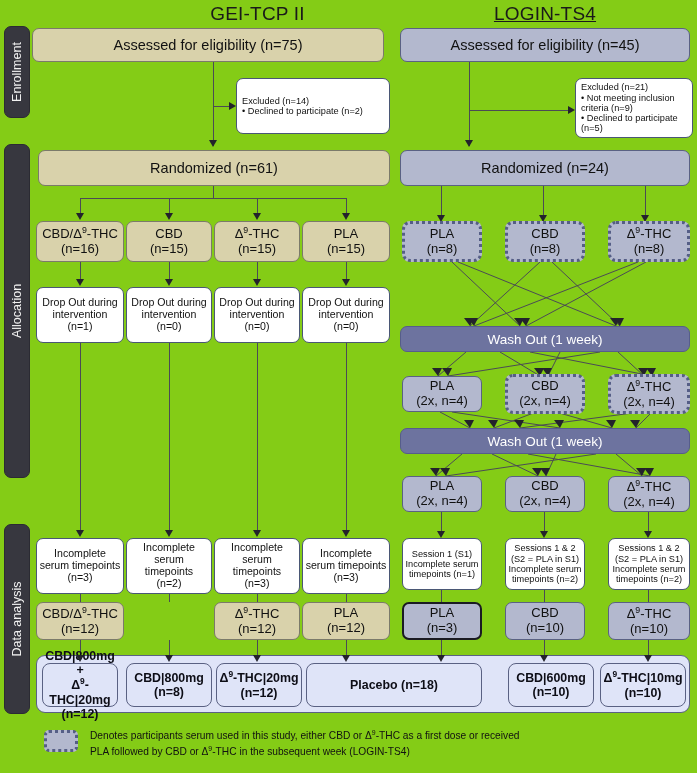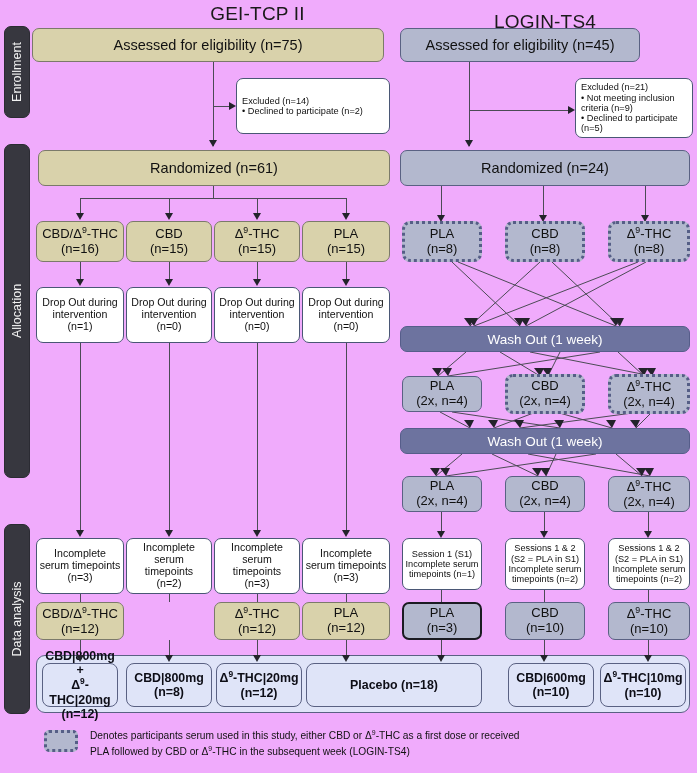--- a/index.html
+++ b/index.html
@@ -1,17 +1,17 @@
 <!DOCTYPE html>
 <html><head>
 <meta charset="utf-8">
 <style>
   html,body{margin:0;padding:0;background:#fff;}
   body{font-family:"Liberation Sans","DejaVu Sans",sans-serif;}
-  #stage{position:relative;width:697px;height:773px;overflow:hidden;background:#f0abfc;}
+  #stage{position:relative;width:697px;height:773px;overflow:hidden;background:#84cc16;}
 
   .abs{position:absolute;box-sizing:border-box;}
 
   
   .coltitle{
     font-size:19px;color:#1a1a1a;text-align:center;
     display:flex;align-items:center;justify-content:center;
     letter-spacing:.2px;
   }
 
@@ -76,21 +76,21 @@
   }
   .legend-text{font-size:10.2px;color:#111;line-height:1.42;}
   .sup{font-size:.68em;vertical-align:super;}
 </style>
 </head>
 <body>
 
 <div id="stage">
 
   <div class="abs coltitle" style="left:120px;top:2px;width:275px;height:24px;">GEI-TCP II</div>
-  <div class="abs coltitle" style="left:400px;top:10px;width:290px;height:24px;text-decoration:underline;">LOGIN-TS4</div>
+  <div class="abs coltitle" style="left:400px;top:2px;width:290px;height:24px;text-decoration:underline;">LOGIN-TS4</div>
 
   <div class="abs phase" style="left:4px;top:26px;width:26px;height:92px;">
     <span>Enrollment</span>
   </div>
   <div class="abs phase" style="left:4px;top:144px;width:26px;height:334px;">
     <span>Allocation</span>
   </div>
   <div class="abs phase" style="left:4px;top:524px;width:26px;height:190px;">
     <span>Data analysis</span>
   </div>
@@ -295,21 +295,21 @@
       <span style="display:block">(n=12)</span>
     </span>
   </div>
   <div class="abs box tan" style="left:302px;top:602px;width:88px;height:38px;">
     <span class="tx">
       <span style="display:block">PLA</span>
       <span style="display:block">(n=12)</span>
     </span>
   </div>
 
-  <div class="abs box peri-lg" style="left:400px;top:28px;width:240px;height:34px;">
+  <div class="abs box peri-lg" style="left:400px;top:28px;width:290px;height:34px;">
     <span class="tx">Assessed for eligibility (n=45)</span>
   </div>
 
   <div class="abs vline" style="left:469px;top:62px;height:84px;"></div>
   <div class="abs arrow-d" style="left:465px;top:140px;"></div>
   <div class="abs hline" style="left:469px;top:110px;width:100px;"></div>
   <div class="abs arrow-r" style="left:568px;top:106px;"></div>
 
   <div class="abs box white-sm" style="left:575px;top:78px;width:118px;height:60px;justify-content:flex-start;padding:3px 5px;">
     <span class="tx" style="text-align:left;">

